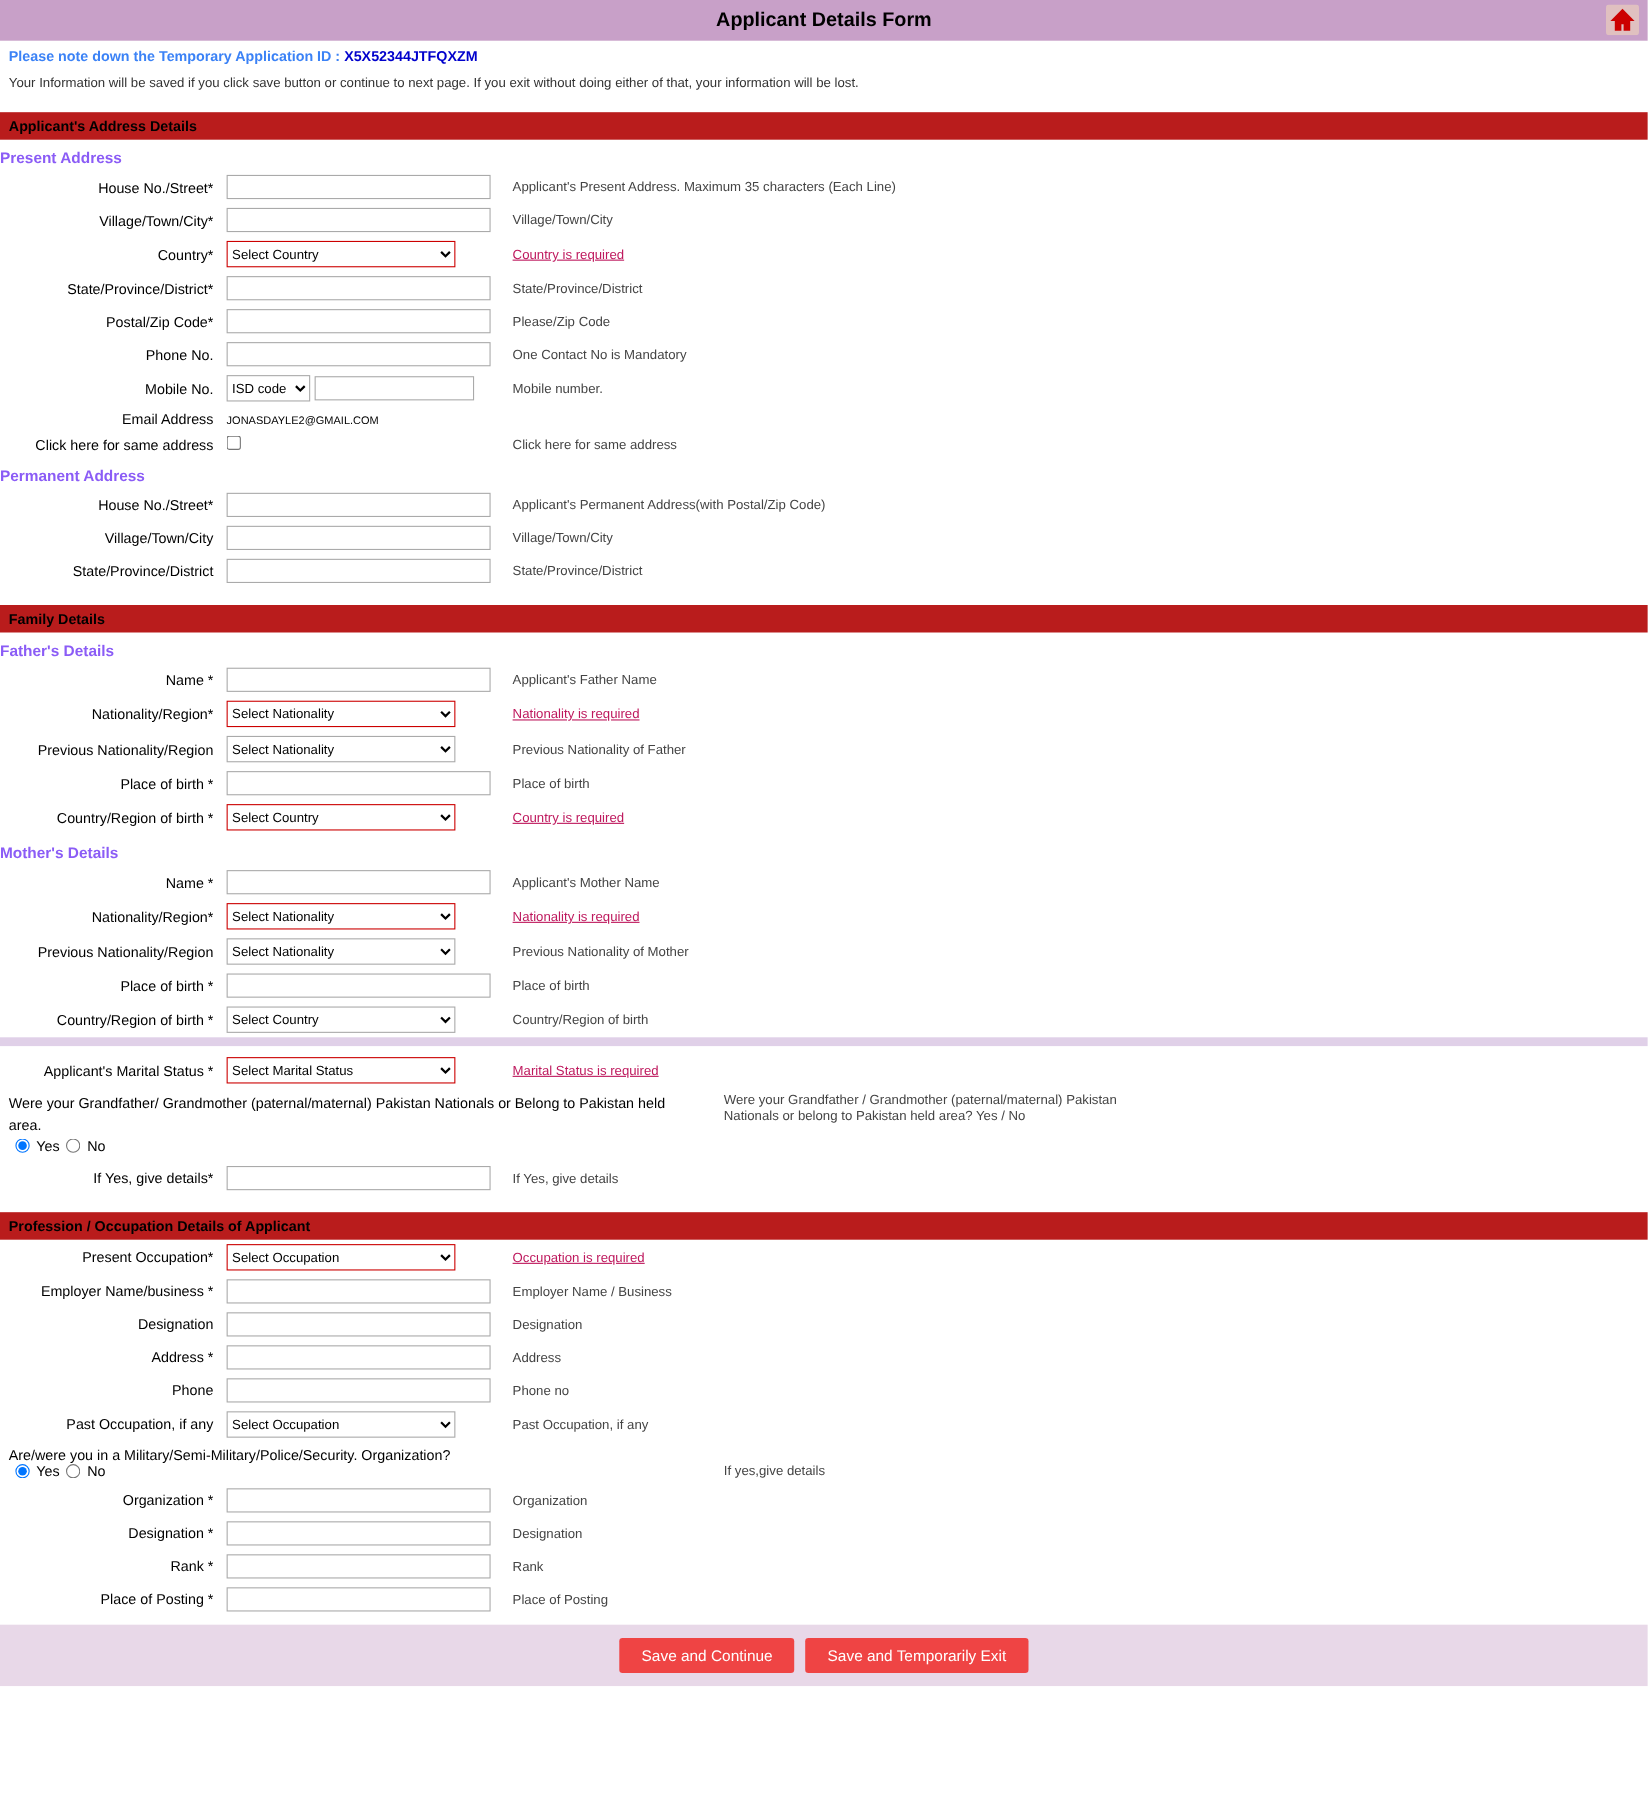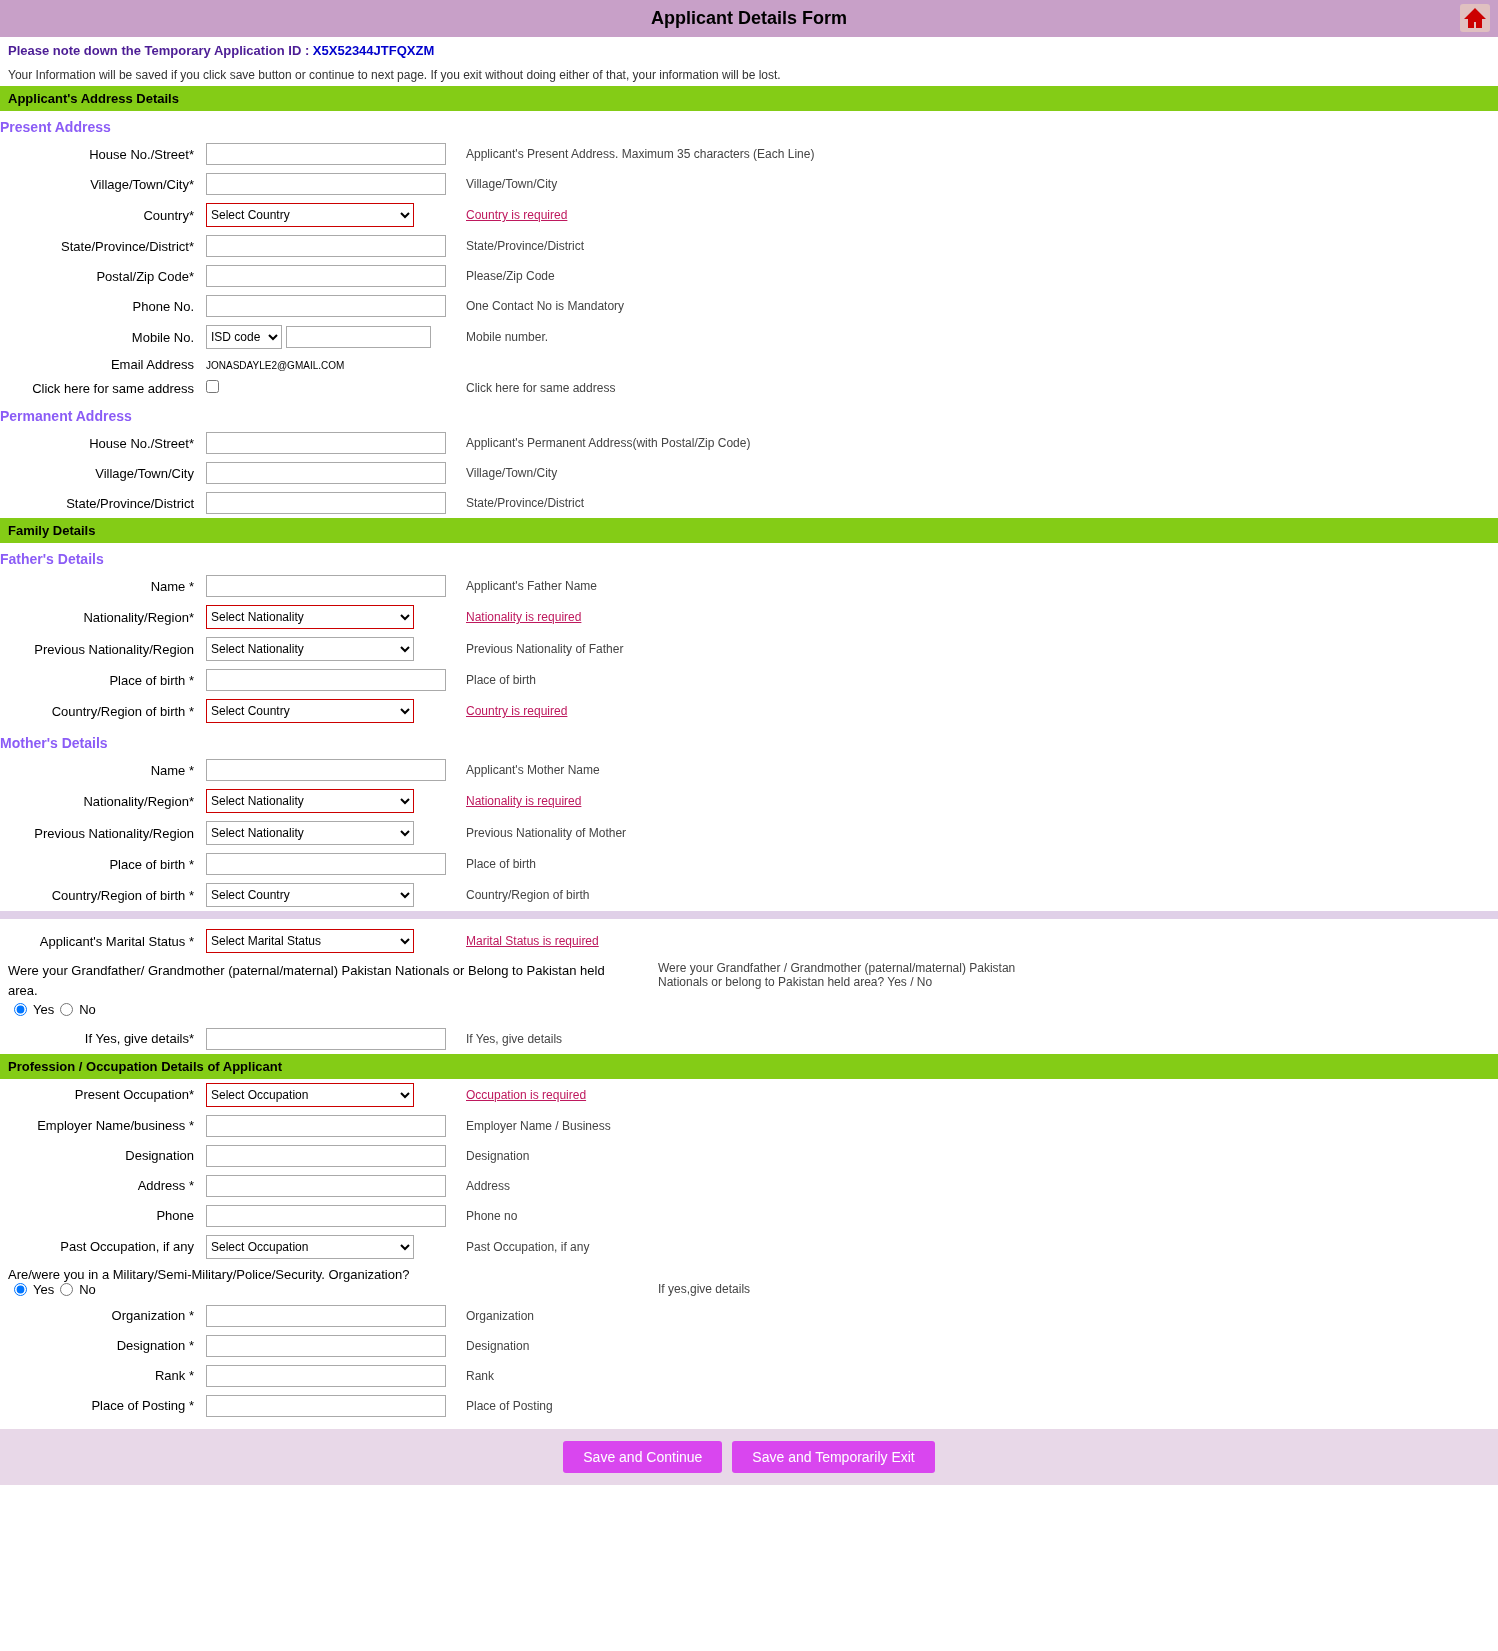--- a/index.html
+++ b/index.html
@@ -8,28 +8,29 @@
     #page-title {
       background: #c8a0c8;
       text-align: center;
       padding: 8px;
       font-size: 18px;
       font-weight: bold;
     }
     
     .top-info { padding: 6px 8px; }
     .temp-id { font-weight: bold; }
-    .temp-id span { color: #4c1d95; font-weight: bold; }
+    .temp-id span { color: #3b82f6; font-weight: bold; }
     .info-note { font-size: 12px; color: #333; padding: 4px 8px; }
     
     .section-header {
-      background: #84cc16;
+      background: #b91c1c;
       padding: 5px 8px;
       font-weight: bold;
       font-size: 13px;
+      margin-top: 16px;
     }
     
     .sub-section-header {
       color: #8b5cf6;
       font-weight: bold;
       padding: 8px 0 4px 0;
       font-size: 14px;
     }
     
     .form-table {
@@ -97,21 +98,21 @@
       background: #e8d8e8;
       text-align: center;
       padding: 12px;
       margin-top: 8px;
       display: flex;
       justify-content: center;
       gap: 10px;
     }
     
     .btn-orange {
-      background: #d946ef;
+      background: #ef4444;
       color: white;
       border: none;
       padding: 8px 20px;
       font-size: 14px;
       cursor: pointer;
       border-radius: 3px;
     }
     
     .section-divider {
       height: 8px;

